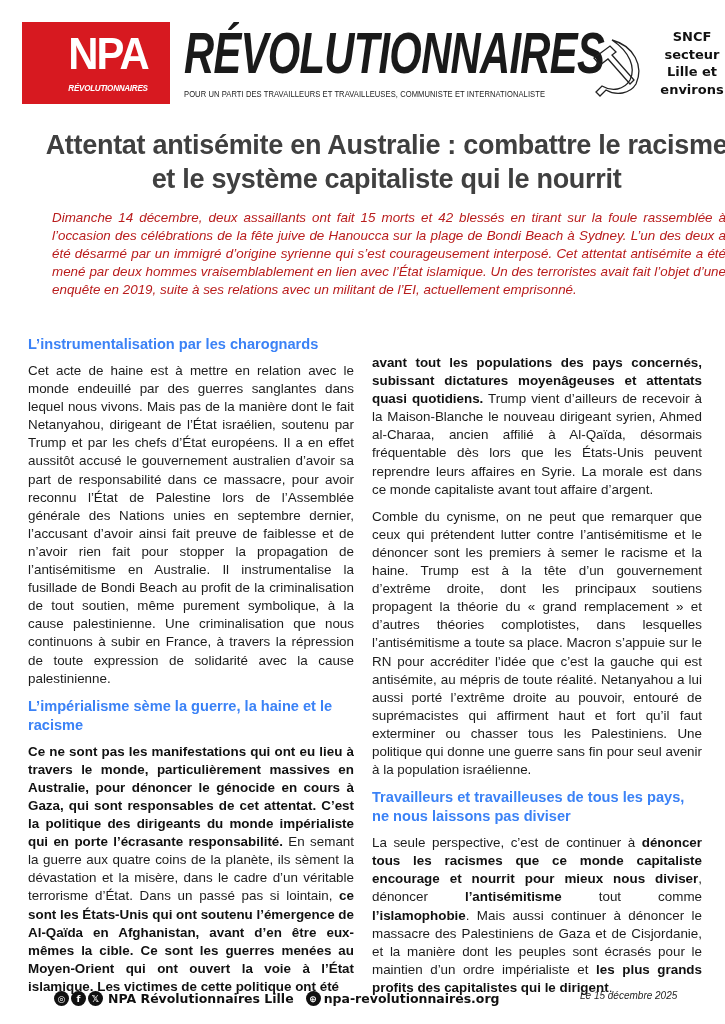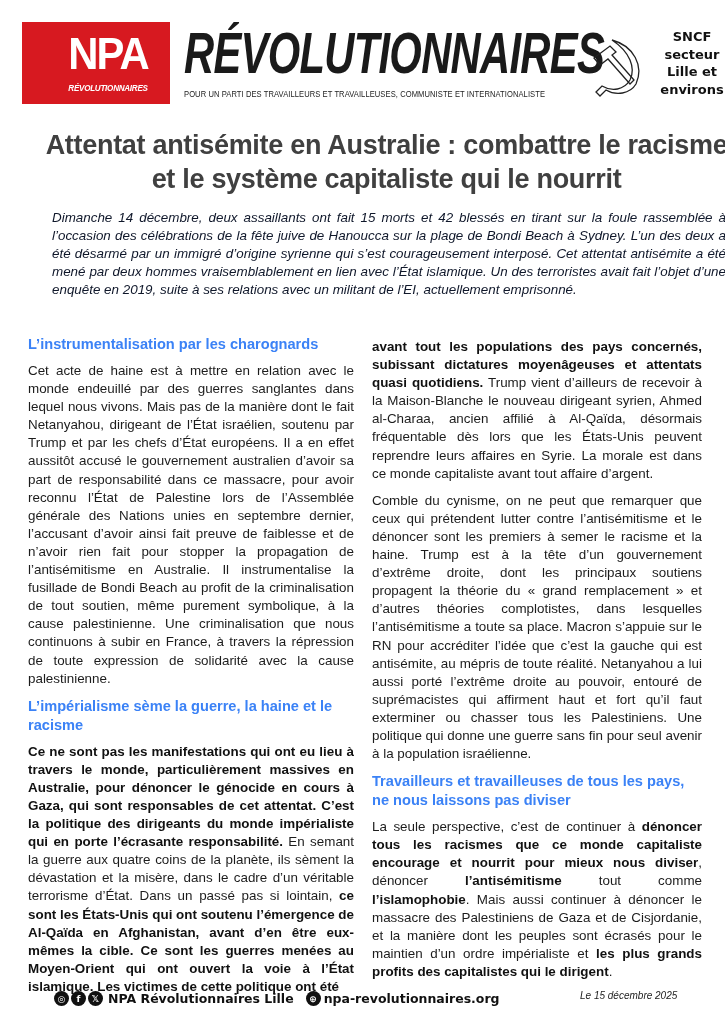--- a/index.html
+++ b/index.html
@@ -7,24 +7,24 @@
   .abs { position:absolute;padding-left:24px; }
   #logo-box { left:22px; top:22px; width:124px; height:82px; background:#d71920; color:#fff; text-align:center; }
   #logo-npa { font-family:"Liberation Sans", sans-serif; font-weight:bold; font-size:44px; line-height:44px; letter-spacing:-2px; margin-top:10px; transform:scaleX(0.95); }
   #logo-sub { font-family:"Liberation Sans", sans-serif; font-weight:bold; font-style:italic; font-size:9.5px; letter-spacing:-0.3px; margin-top:6px; transform:scaleX(0.85); }
   #masthead { left:160px; top:22px; width:398px; }
   #masthead-title { font-family:"Liberation Sans", sans-serif; font-weight:bold; font-style:italic; font-size:58px; line-height:62px; letter-spacing:-1px; color:#1a1a1a; transform:scaleX(0.72); transform-origin:left center; white-space:nowrap; }
   #masthead-tag { font-family:"Liberation Sans", sans-serif; font-size:9.6px; color:#222; white-space:nowrap; transform:scaleX(0.79); transform-origin:left center; margin-top:4px; letter-spacing:0.1px; }
   #hammer { left:566px; top:36px; width:62px; height:64px; }
   #sector { left:632px; top:28px; width:72px; text-align:center; font-family:"DejaVu Sans", sans-serif; font-weight:bold; font-size:13px; line-height:17.5px; color:#111; }
   #title { left:20px; top:128px; width:685px; text-align:center; font-family:"Liberation Sans", sans-serif; font-weight:bold; font-size:27px; line-height:34px; color:#404040; letter-spacing:-0.3px; }
-  #intro { left:28px; top:209px; width:674px; font-style:italic; font-size:13.4px; line-height:18px; text-align:justify; color:#0f172a; }
+  #intro { left:28px; top:209px; width:674px; font-style:italic; font-size:13.4px; line-height:18px; text-align:justify; color:#b91c1c; }
   .col { position:absolute; top:335px; font-size:13.4px; line-height:18.1px; text-align:justify; color:#1c1c1c; }
   #col-left { left:28px; width:326px; }
-  #col-right { left:372px; width:330px; top:338px; }
+  #col-right { left:372px; width:330px; top:354px; }
   .col h2 { font-size:14.6px; line-height:19px; margin:0 0 8px 0; font-weight:bold; color:#3b82f6; text-align:left; }
   .col p { margin:0 0 9px 0; }
   .col b { font-weight:bold; color:#111; }
   #footer-left { left:30px; top:991px; display:flex; align-items:center; font-family:"DejaVu Sans", sans-serif; font-weight:bold; font-size:12.5px; color:#111; }
   .ficon { width:15px; height:15px; border-radius:50%; background:#111; color:#fff; display:inline-flex; align-items:center; justify-content:center; font-size:9px; margin-right:2px; font-weight:bold; }
   #footer-date { left:556px; top:990px; font-style:italic; font-size:10px; color:#222; }
 </style>
 </head>
 <body>
 

